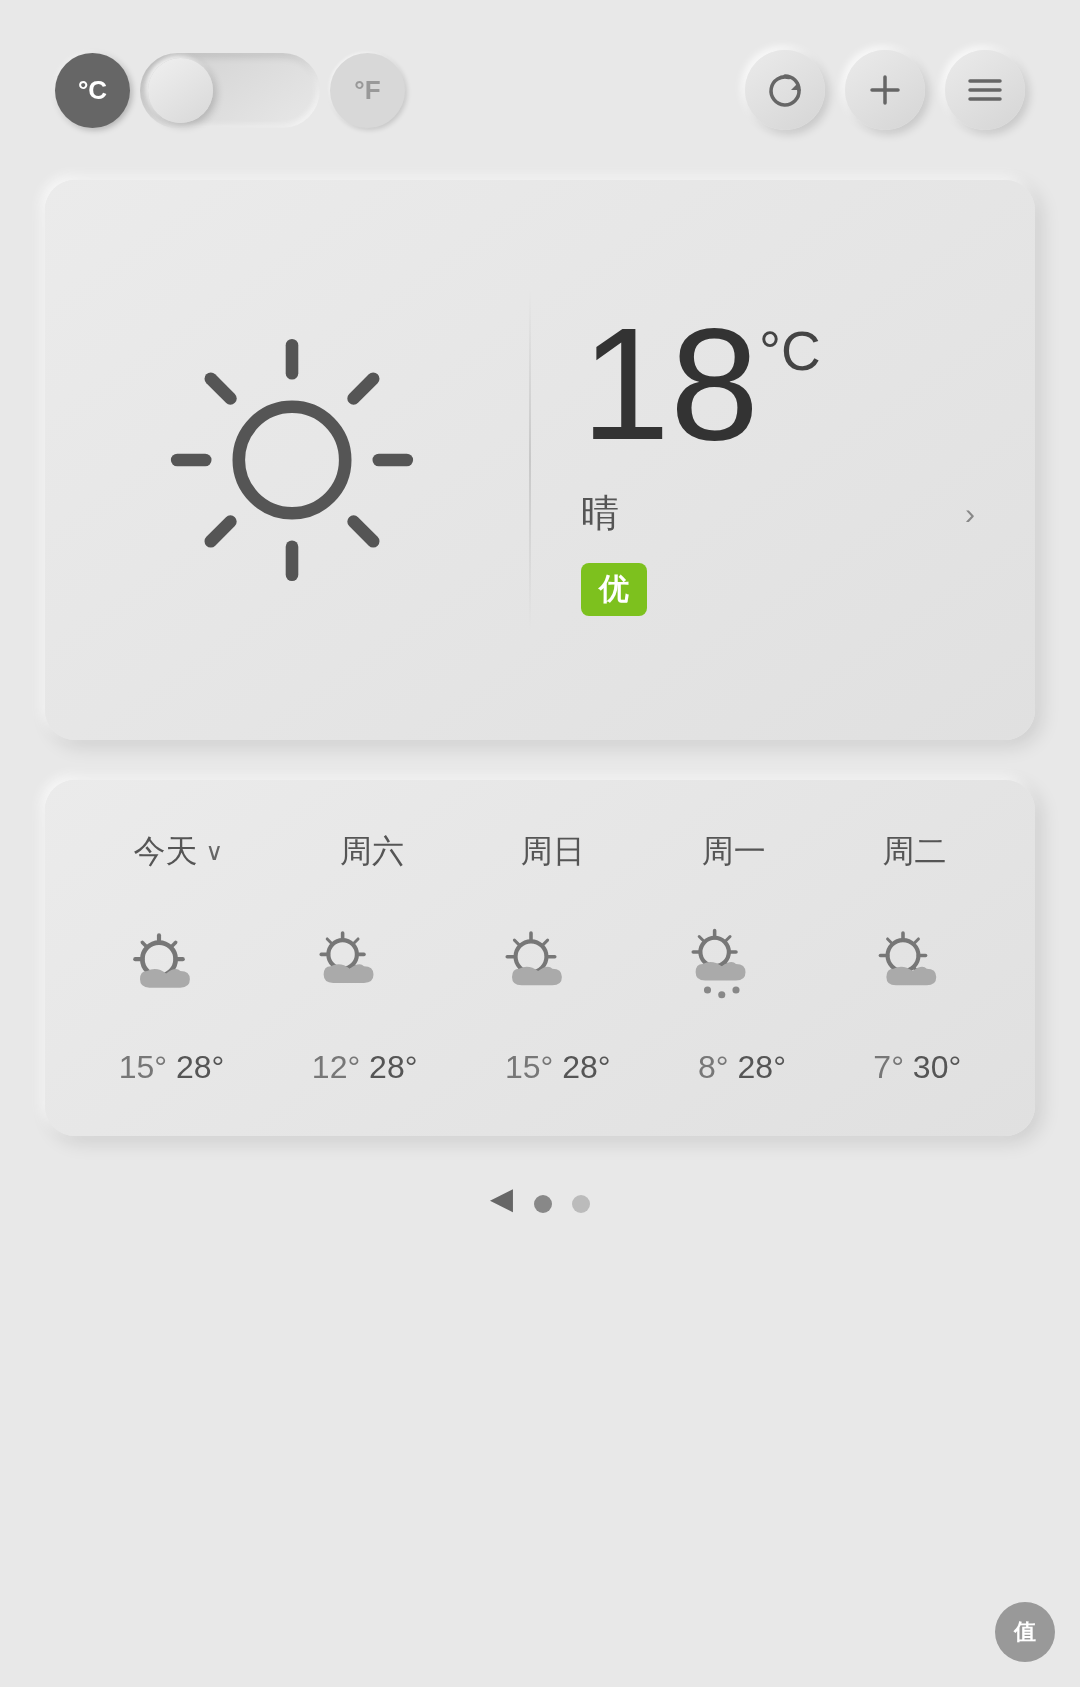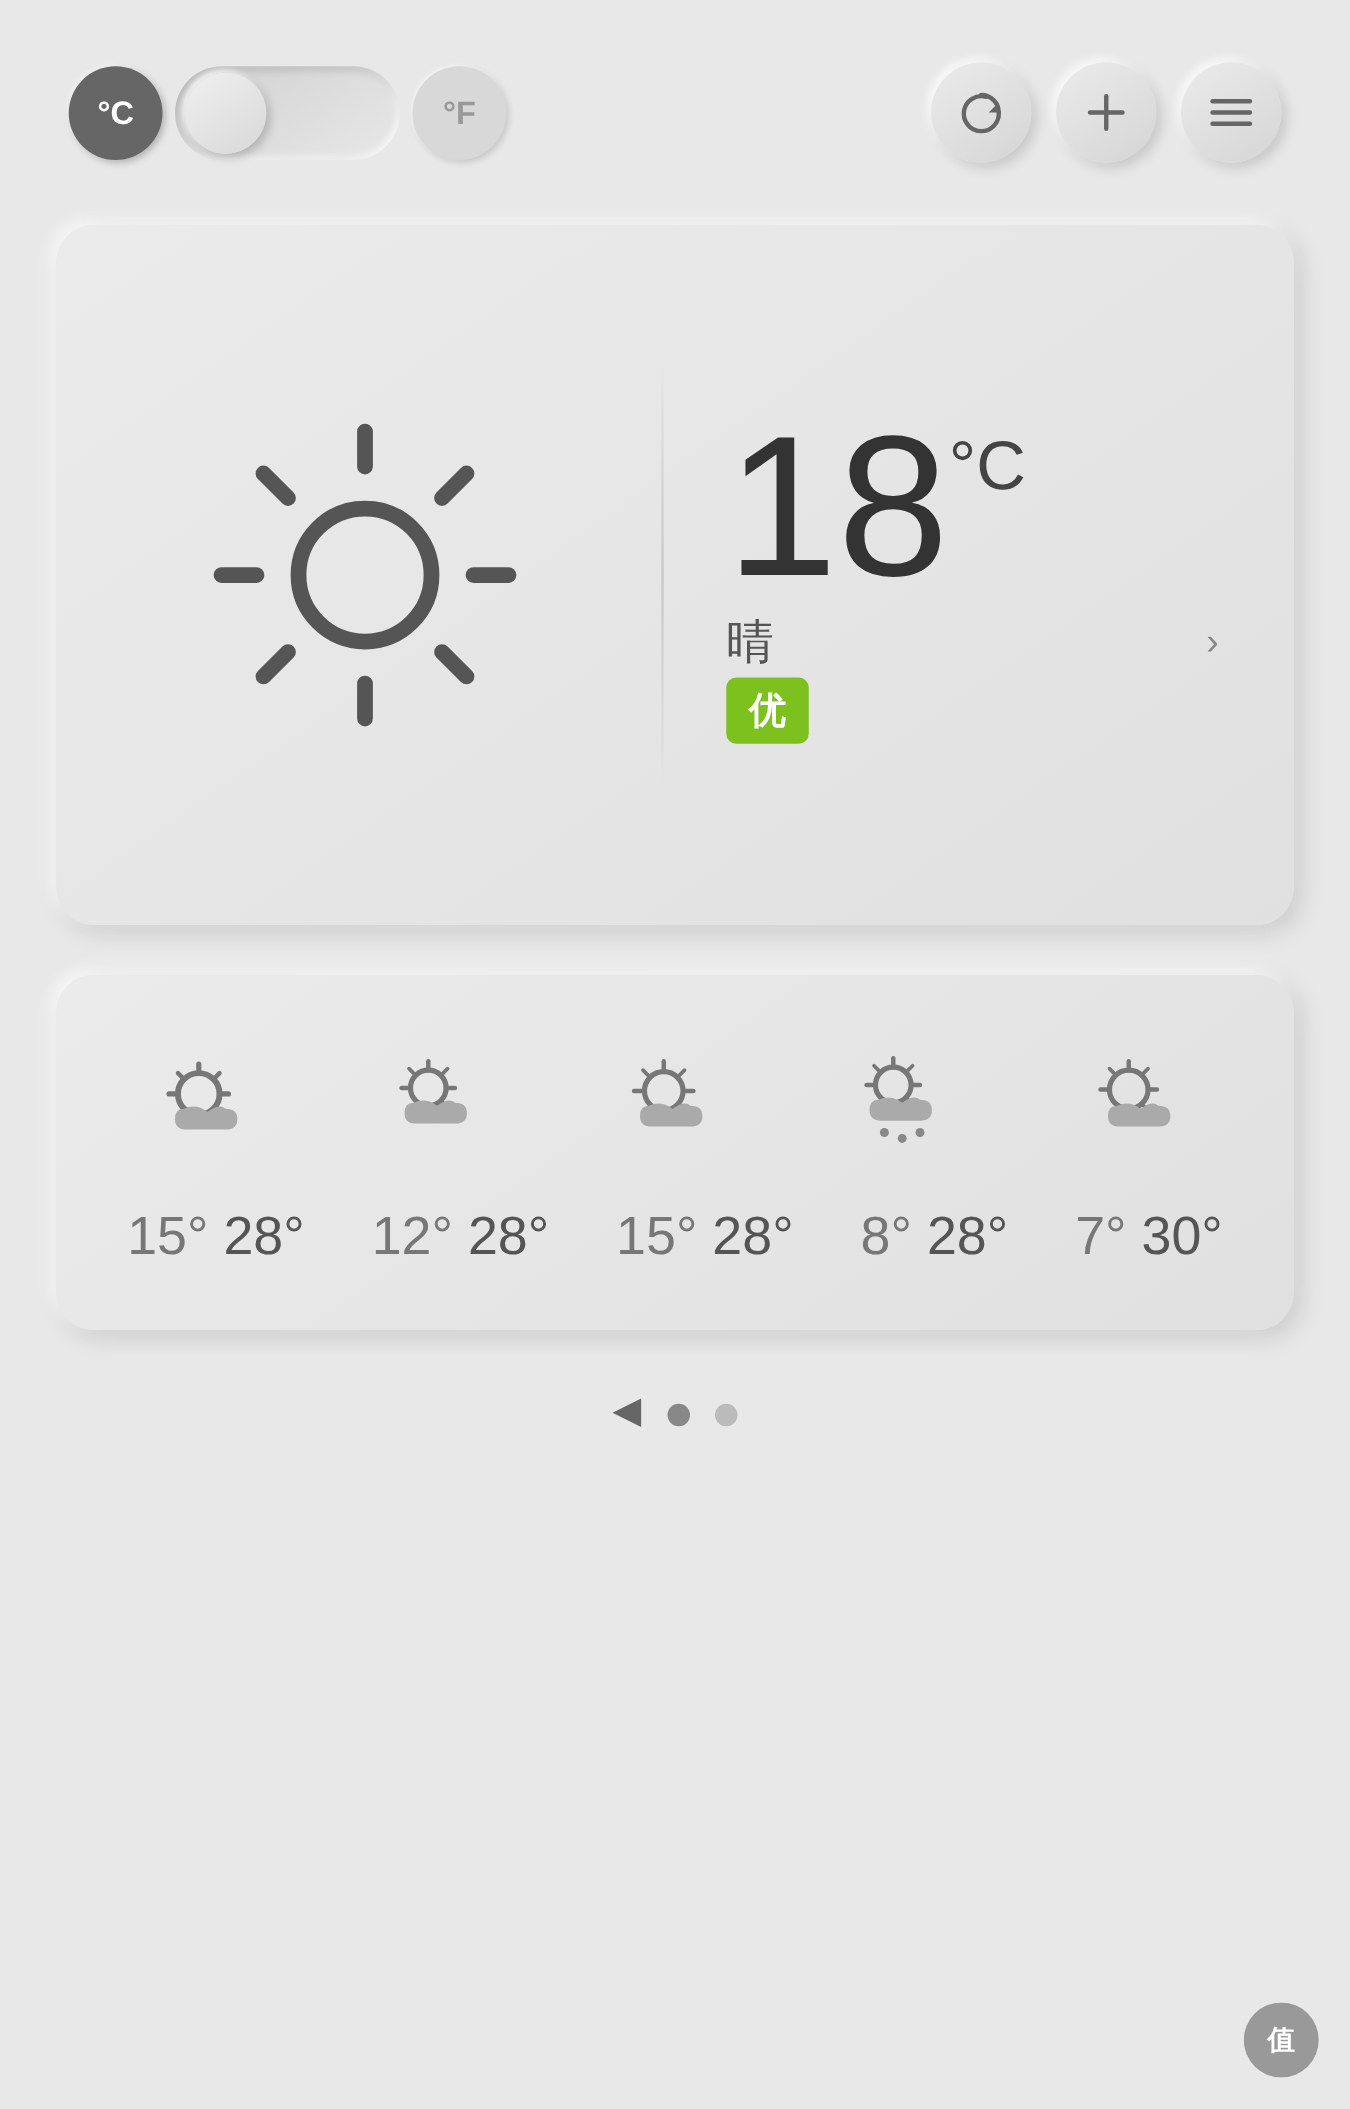--- a/index.html
+++ b/index.html
@@ -124,21 +124,21 @@
       height: 340px;
       background: linear-gradient(to bottom, transparent, #c8c8c8, transparent);
       margin: 0 30px;
       flex-shrink: 0;
     }
 
     .weather-info {
       flex: 1;
       display: flex;
       flex-direction: column;
-      gap: 3px;
+      gap: 24px;
       padding-left: 20px;
     }
 
     .temp-display {
       display: flex;
       align-items: flex-start;
       line-height: 1;
     }
 
     .temp-number {
@@ -235,21 +235,21 @@
       height: 95px;
     }
 
     .forecast-temps-row {
       display: flex;
       align-items: center;
       justify-content: space-around;
     }
 
     .temp-range {
-      font-size: 43px;
+      font-size: 32px;
       color: #777;
       text-align: center;
     }
 
     .temp-range .high {
       color: #555;
     }
 
     
     .bottom-bar {
@@ -364,20 +364,38 @@
 
     <div>
       <span class="air-badge">优</span>
     </div>
 
   </div>
 </div>
 
 <div class="forecast-card">
 
+  <div class="forecast-days-row">
+    <div class="day-label">
+      <span>今天</span>
+      <span class="chevron-down">∨</span>
+    </div>
+    <div class="day-label">
+      <span>周六</span>
+    </div>
+    <div class="day-label">
+      <span>周日</span>
+    </div>
+    <div class="day-label">
+      <span>周一</span>
+    </div>
+    <div class="day-label">
+      <span>周二</span>
+    </div>
+  </div>
 
   <div class="forecast-icons-row">
 
     <svg class="weather-small-icon" viewBox="0 0 80 80">
       <circle cx="32" cy="38" r="14" stroke="#777" stroke-width="4" fill="none"></circle>
       <line x1="32" y1="18" x2="32" y2="24" stroke="#777" stroke-width="3.5" stroke-linecap="round"></line>
       <line x1="32" y1="52" x2="32" y2="58" stroke="#777" stroke-width="3.5" stroke-linecap="round"></line>
       <line x1="12" y1="38" x2="18" y2="38" stroke="#777" stroke-width="3.5" stroke-linecap="round"></line>
       <line x1="46" y1="38" x2="52" y2="38" stroke="#777" stroke-width="3.5" stroke-linecap="round"></line>
       <line x1="18" y1="24" x2="22" y2="28" stroke="#777" stroke-width="3" stroke-linecap="round"></line>

